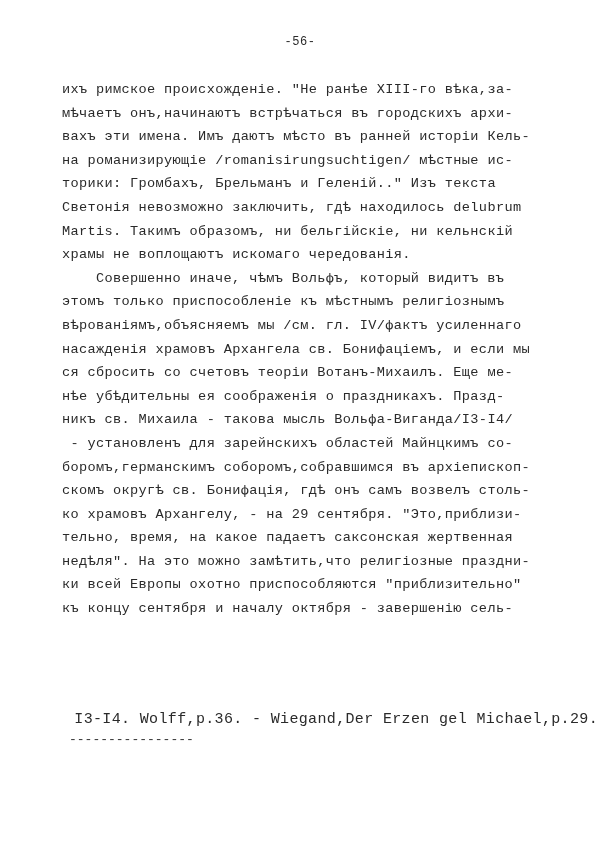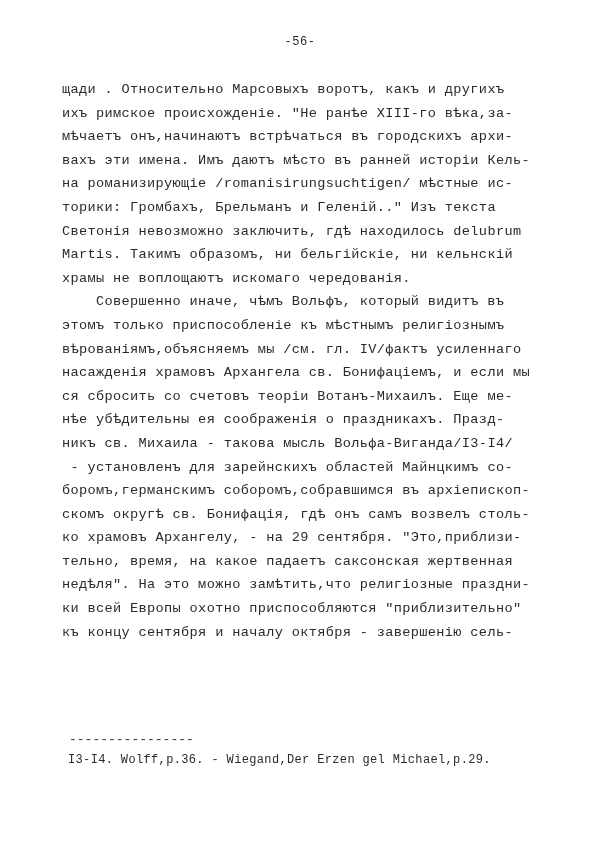--- a/index.html
+++ b/index.html
@@ -18,31 +18,30 @@
   .line {
     height: 23.6px; line-height: 23.6px; font-size: 13.6px;
     white-space: pre; letter-spacing: 0.35px;
   }
   .line.indent { padding-left: 34px; }
   .separator {
     position: absolute; top: 732px; left: 69px;
     font-size: 13px; letter-spacing: 0px; white-space: pre; color: #333;
   }
   .footnote {
-    position: absolute; top: 753px; left: 68px; width: 530px;
-    font-size: 12px; white-space: pre; letter-spacing: 0.35px;
+    position: absolute; top: 711px; left: 68px; width: 530px;
+    font-size: 15px; white-space: pre; letter-spacing: 0.35px; text-align: right;
   }
 </style>
 </head>
 <body>
 
 <div class="page-number">-56-</div>
 
 <div class="body-text">
-  <div class="line">щади . Относительно Марсовыхъ воротъ, какъ и другихъ</div>
   <div class="line">ихъ римское происхожденіе. "Не ранѣе XIII-го вѣка,за-</div>
   <div class="line">мѣчаетъ онъ,начинаютъ встрѣчаться въ городскихъ архи-</div>
   <div class="line">вахъ эти имена. Имъ даютъ мѣсто въ ранней исторіи Кель-</div>
   <div class="line">на романизирующіе /romanisirungsuchtigen/ мѣстные ис-</div>
   <div class="line">торики: Громбахъ, Брельманъ и Геленій.." Изъ текста</div>
   <div class="line">Светонія невозможно заключить, гдѣ находилось delubrum</div>
   <div class="line">Martis. Такимъ образомъ, ни бельгійскіе, ни кельнскій</div>
   <div class="line">храмы не воплощаютъ искомаго чередованія.</div>
   <div class="line indent">Совершенно иначе, чѣмъ Вольфъ, который видитъ въ</div>
   <div class="line">этомъ только приспособленіе къ мѣстнымъ религіознымъ</div>

